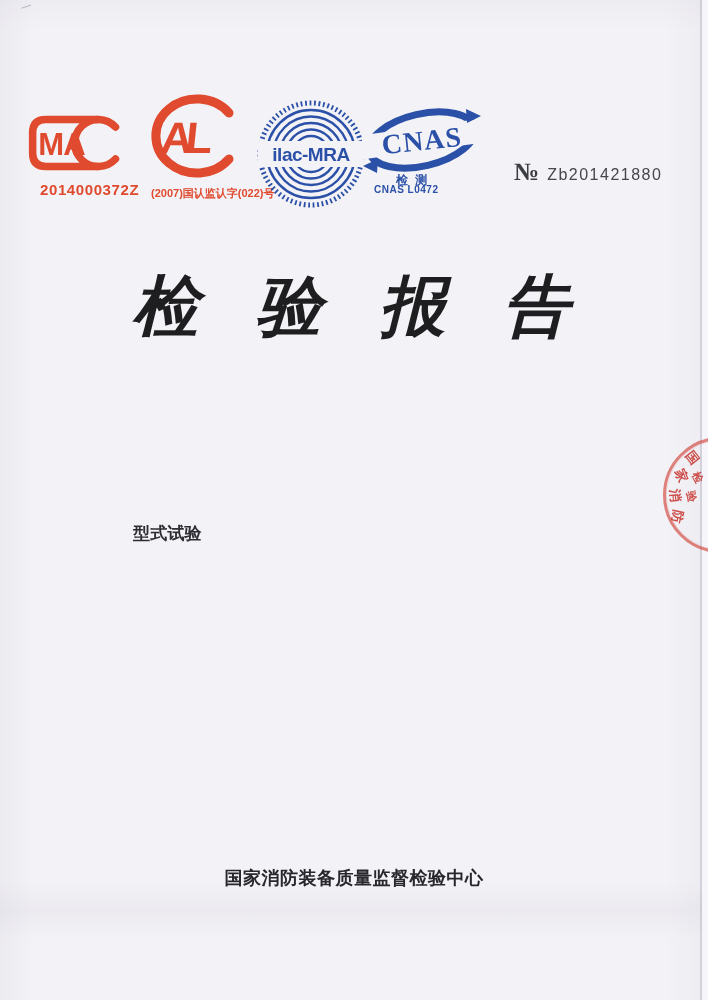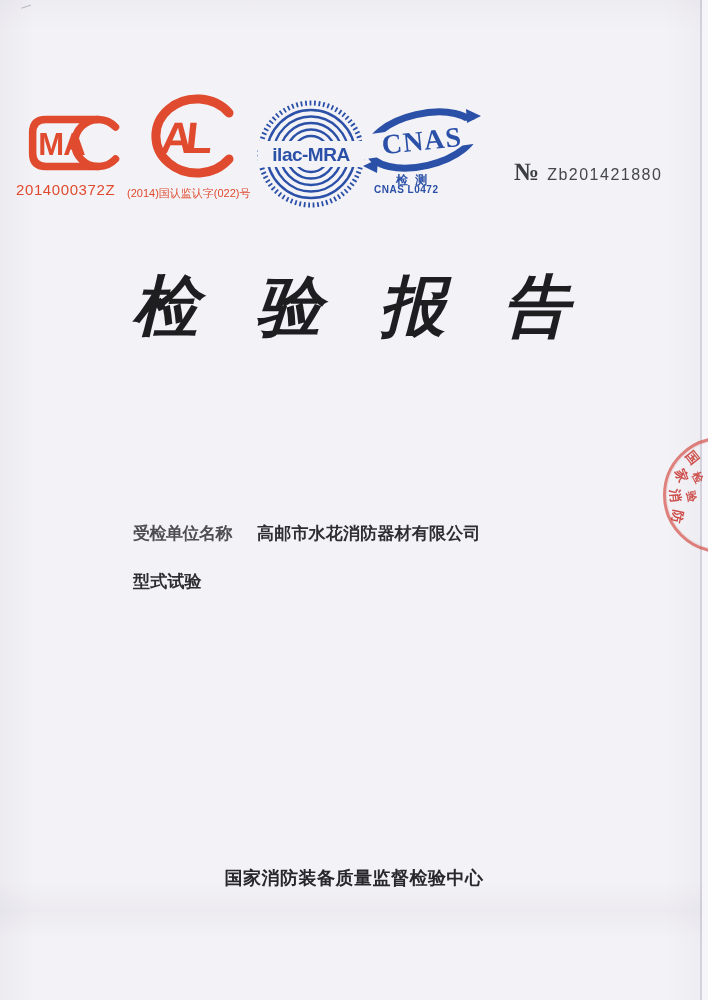--- a/index.html
+++ b/index.html
@@ -27,21 +27,21 @@
     position:absolute; left:22px; top:6px; width:10px; height:5px;
     border-top:1px solid rgba(90,90,110,0.35);
     transform:rotate(-18deg);
   }
 
   
   .logo{position:absolute;}
   .logo svg{display:block;}
   .logo-caption{
     position:absolute; white-space:nowrap;
-    color:#e04a2e; font-weight:normal;
+    color:#e04a2e; font-weight:bold;margin-left:24px;
   }
   .cma-caption{left:16px; top:181px; font-size:15px; letter-spacing:0.6px;}
   .cal-caption{left:127px; top:186px; font-size:11px; letter-spacing:0;}
   .cnas-sub1{
     position:absolute; left:396px; top:172px;
     color:#2b50a8; font-weight:bold; font-size:12px; letter-spacing:2px; white-space:nowrap;
   }
   .cnas-sub2{
     position:absolute; left:374px; top:184px;
     color:#2b50a8; font-weight:bold; font-size:10px; letter-spacing:0.5px; white-space:nowrap;
@@ -120,21 +120,21 @@
     </svg>
   </div>
   <div class="logo-caption cma-caption">2014000372Z</div>
 
   <div class="logo" style="left:144px; top:92px;">
     <svg width="100" height="88" viewBox="0 0 100 88">
       <path d="M85 21 A41 37 0 1 0 85 67" fill="none" stroke="#e04a2e" stroke-width="9" stroke-linecap="round"></path>
       <text x="22" y="61" font-size="44" font-weight="bold" fill="#e04a2e" letter-spacing="-7" transform="skewX(-6)">AL</text>
     </svg>
   </div>
-  <div class="logo-caption cal-caption">(2014)国认监认字(022)号</div>
+  <div class="logo-caption cal-caption">(2007)国认监认字(022)号</div>
 
   <div class="logo" style="left:256px; top:100px;">
     <svg width="110" height="108" viewBox="0 0 110 108">
       <g fill="none" stroke="#2b50a8">
         <circle cx="55" cy="54" r="51" stroke-width="5" stroke-dasharray="1.8 2.7"></circle>
         <circle cx="55" cy="54" r="44" stroke-width="2.4"></circle>
         <circle cx="55" cy="54" r="37.5" stroke-width="2.4"></circle>
         <circle cx="55" cy="54" r="31" stroke-width="2.4"></circle>
         <circle cx="55" cy="54" r="24.5" stroke-width="2.4"></circle>
         <circle cx="55" cy="54" r="18" stroke-width="2.4"></circle>
@@ -158,24 +158,20 @@
   <div class="cnas-sub2">CNAS L0472</div>
 
   <div class="report-no">
     <span class="prefix">№</span><span class="number">Zb201421880</span>
   </div>
 
   <div class="title">检  验  报  告</div>
 
   <div class="fields">
     <div class="field-row">
-      <span class="field-label">受检单位名称</span>
-      <span class="field-value">高邮市水花消防器材有限公司</span>
-    </div>
-    <div class="field-row">
       <span class="field-value">型式试验</span>
     </div>
   </div>
 
   <div class="stamp"></div>
   <span class="stamp-char" style="left:686px; top:451px; transform:rotate(52deg);">国</span>
   <span class="stamp-char" style="left:675px; top:469px; transform:rotate(68deg);">家</span>
   <span class="stamp-char" style="left:669px; top:489px; transform:rotate(84deg);">消</span>
   <span class="stamp-char" style="left:671px; top:510px; transform:rotate(102deg);">防</span>
   <span class="stamp-char" style="left:692px; top:472px; transform:rotate(62deg); font-size:11px;">检</span>

